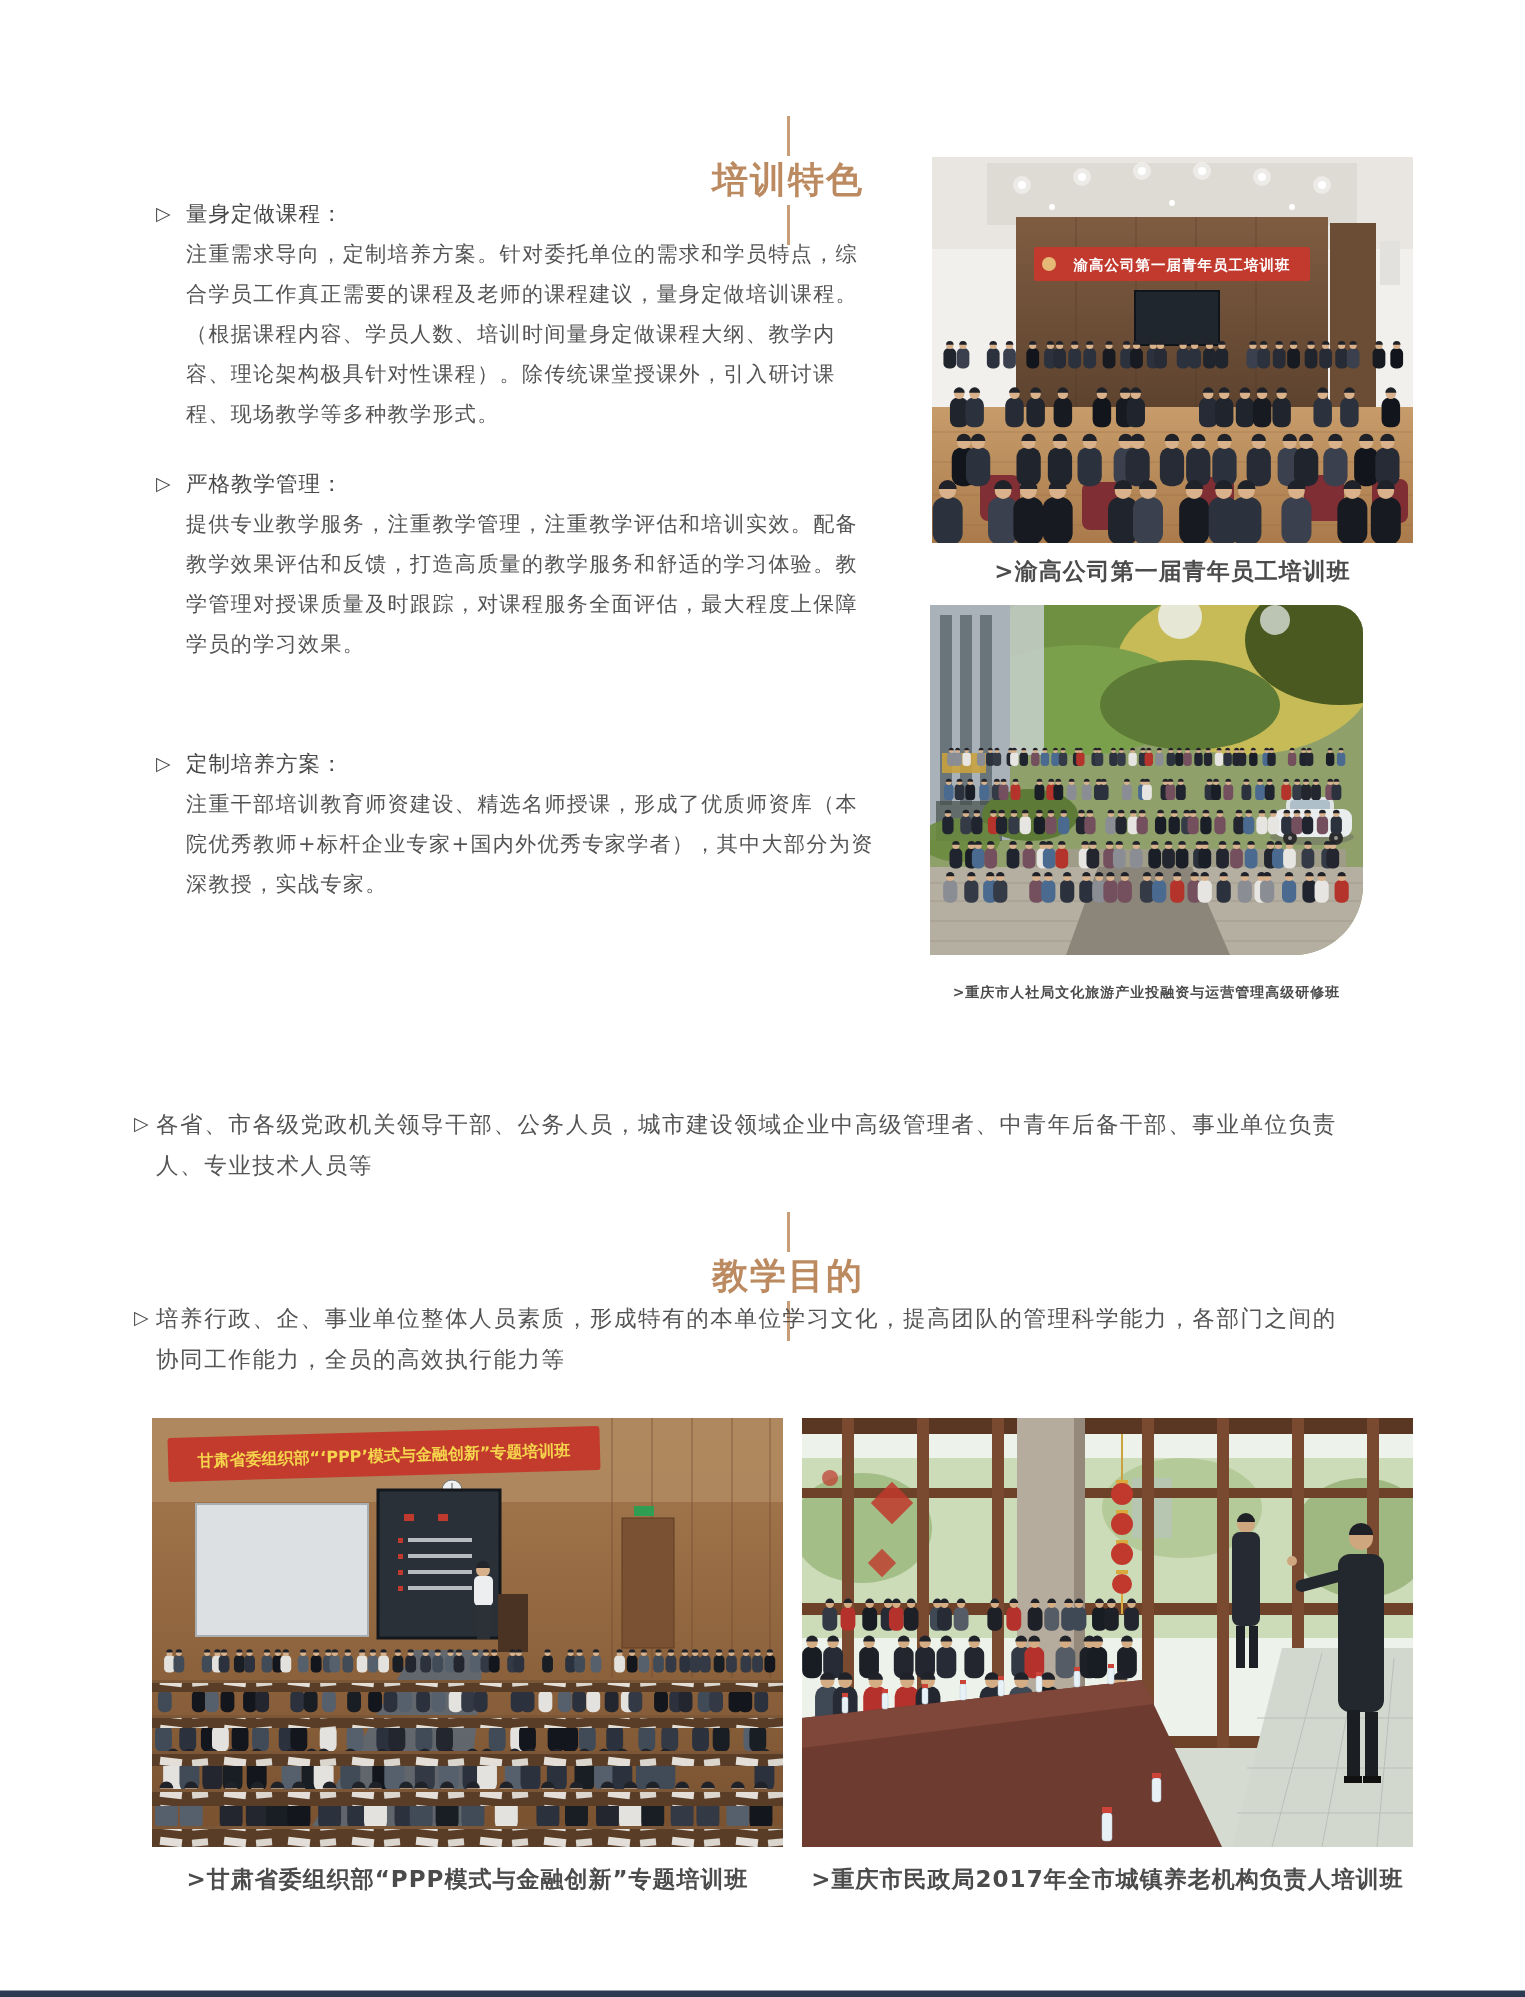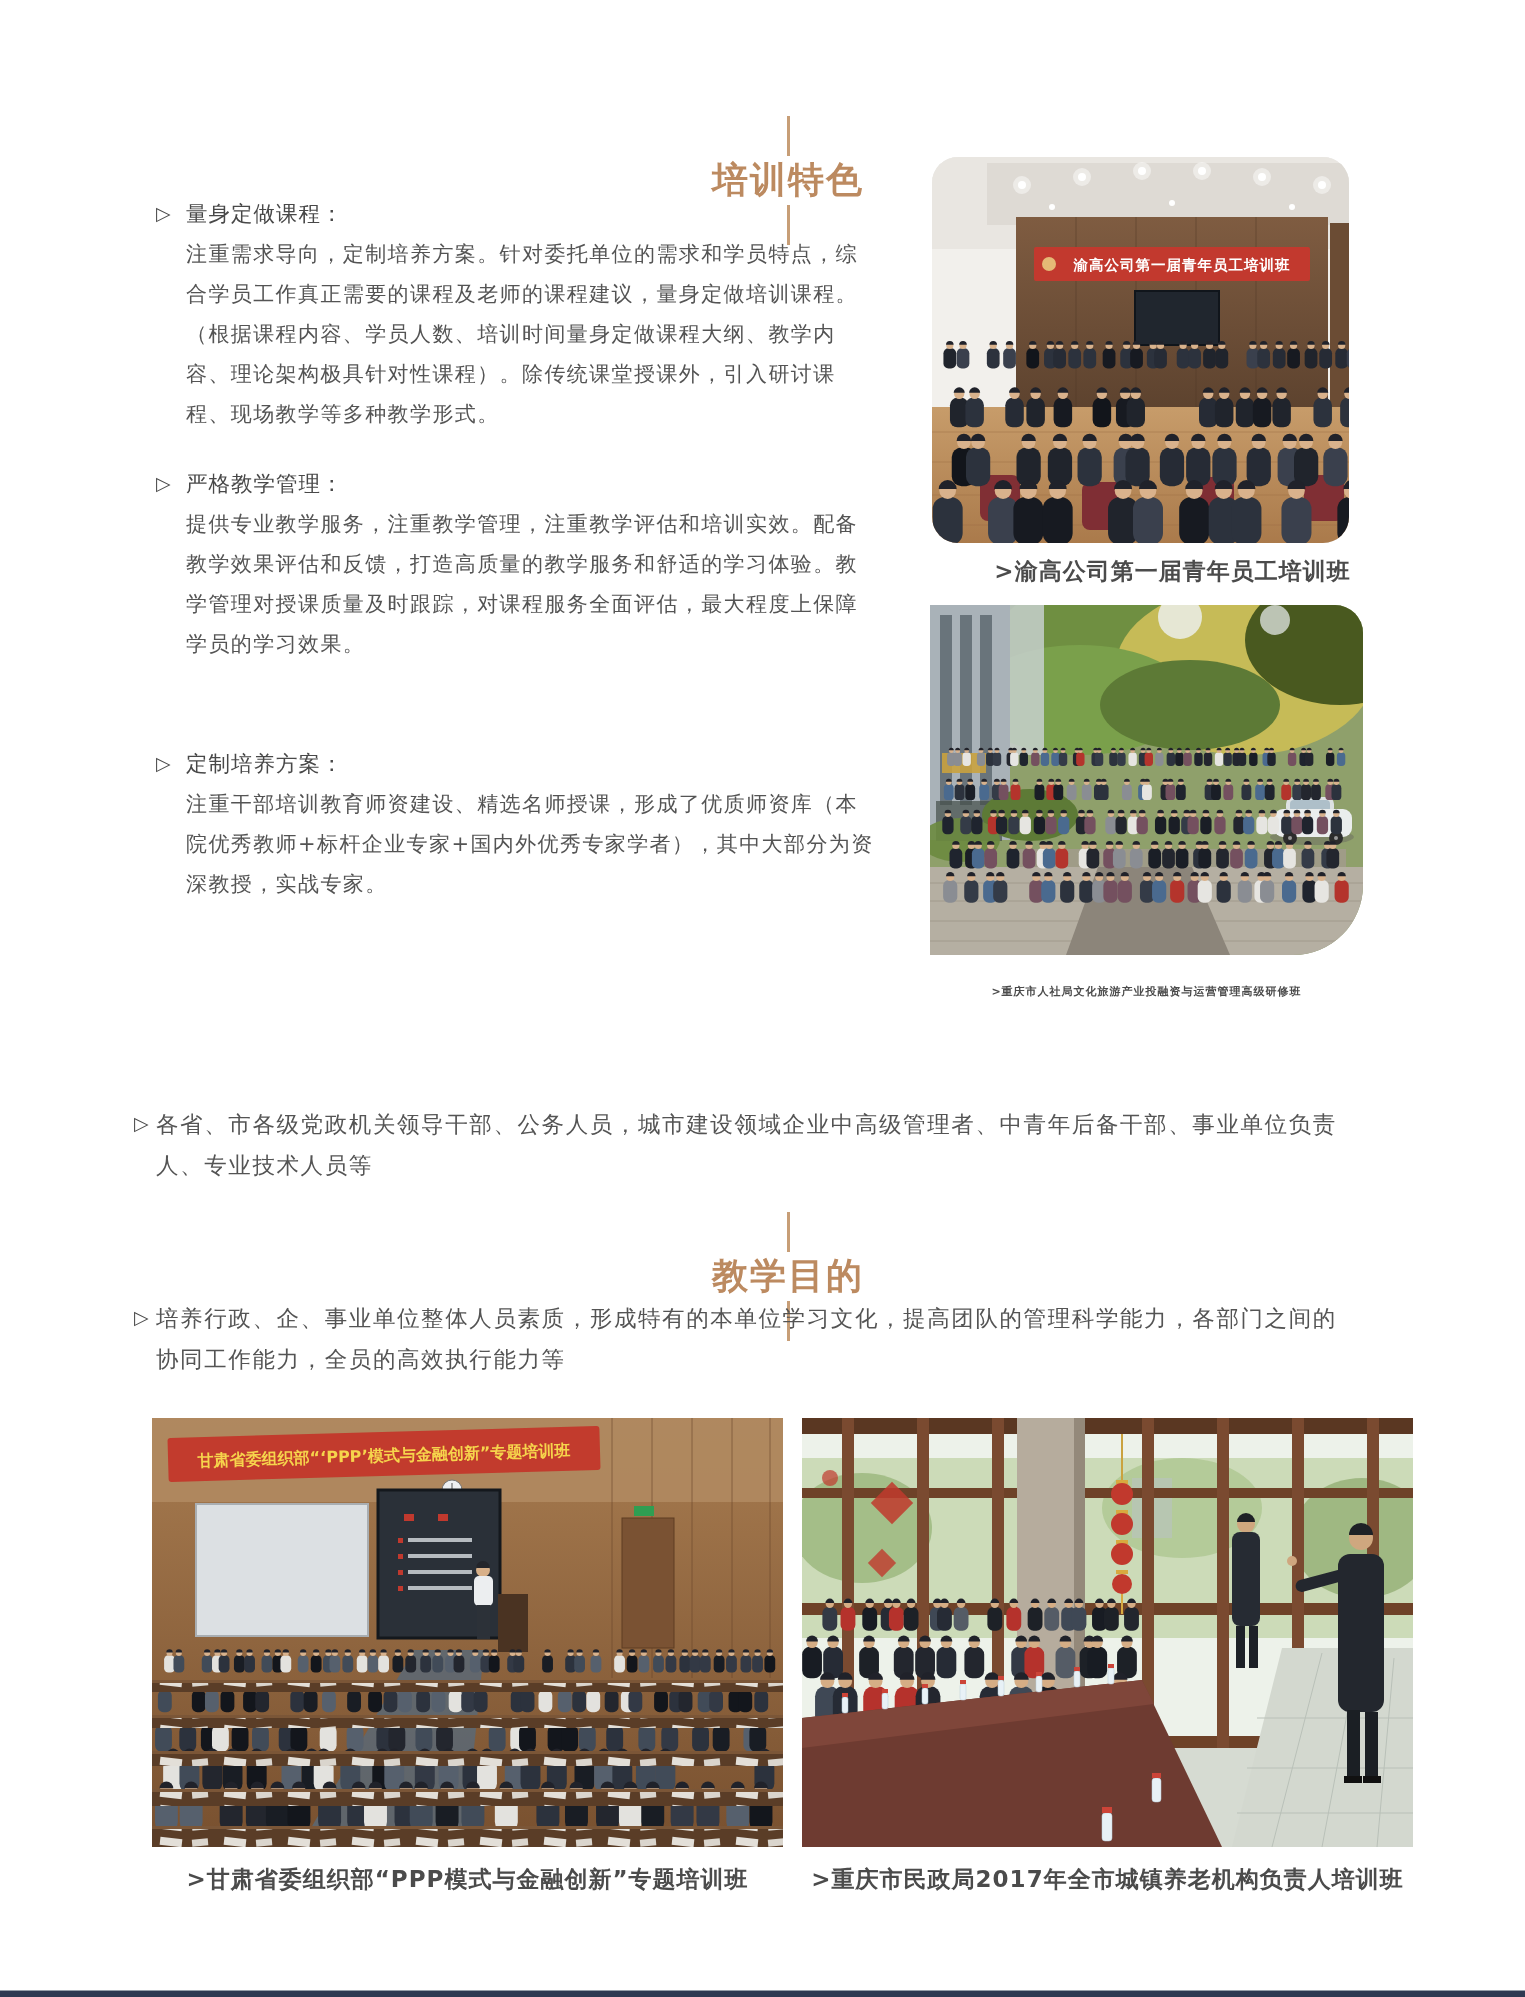--- a/index.html
+++ b/index.html
@@ -25,21 +25,21 @@
   .body-line{font-size:21px;color:#545454;line-height:40px;letter-spacing:1.4px;}
   .bullet.wide .body-line{font-size:22.5px;line-height:41px;letter-spacing:1.6px;}
 
   
   .photo{position:absolute;overflow:hidden;background:#ddd;}
   .photo svg{display:block;}
   .photo.rounded{border-radius:0 28px 70px 0;}
 
   .caption{position:absolute;text-align:center;font-size:23px;font-weight:bold;
            color:#4b4b4b;letter-spacing:1px;white-space:nowrap;}
-  .caption.small{font-size:11px;}
+  .caption.small{font-size:14px;}
 
   .bottom-bar{position:absolute;left:0;top:1991px;width:1525px;height:6px;
               background:#2E3A52;box-shadow:0 -1px 0 #97a0aa;}
 </style>
 </head>
 <body>
 
 <div class="page">
 
   <div class="sec-header" style="top:116px;">
@@ -75,21 +75,21 @@
   <div class="bullet" style="left:156px;top:744px;">
     <span class="tri">▷</span>
     <div class="content">
       <div class="head-line">定制培养方案：</div>
       <div class="body-line">注重干部培训教育师资建设、精选名师授课，形成了优质师资库（本</div>
       <div class="body-line">院优秀教师+标杆企业专家+国内外优秀专家学者），其中大部分为资</div>
       <div class="body-line">深教授，实战专家。</div>
     </div>
   </div>
 
-  <div class="photo" style="left:932px;top:157px;width:417px;height:386px;border-radius:26px;">
+  <div class="photo" style="left:932px;top:157px;width:481px;height:386px;">
     <svg viewBox="0 0 481 386" width="481" height="386">
       <defs>
         <linearGradient id="wd1" x1="0" y1="0" x2="0" y2="1">
           <stop offset="0" stop-color="#7f5c41"></stop>
             <stop offset="1" stop-color="#5c422e"></stop>
         </linearGradient>
         <linearGradient id="fl1" x1="0" y1="0" x2="0" y2="1">
           <stop offset="0" stop-color="#c79c6a"></stop>
             <stop offset="1" stop-color="#aa7a4b"></stop>
         </linearGradient>

